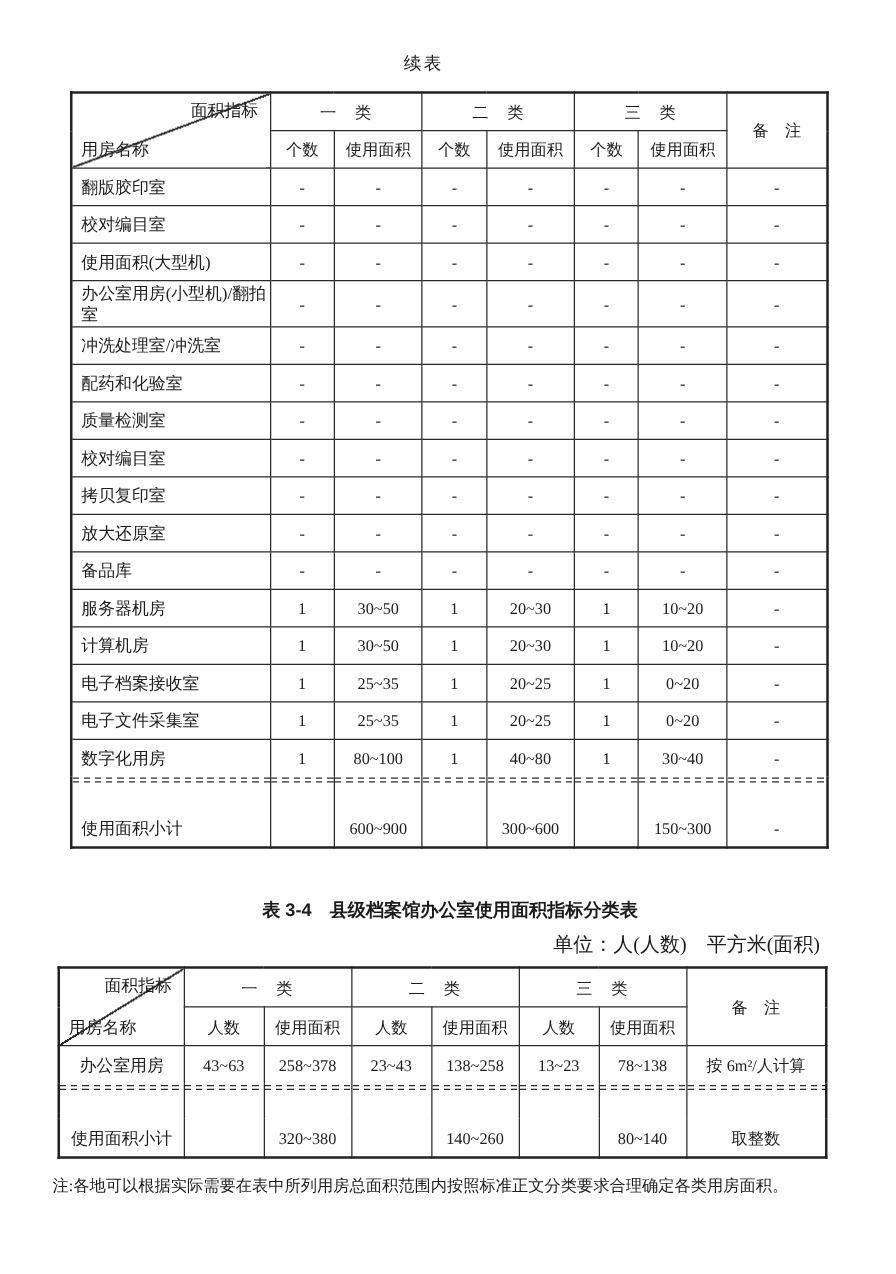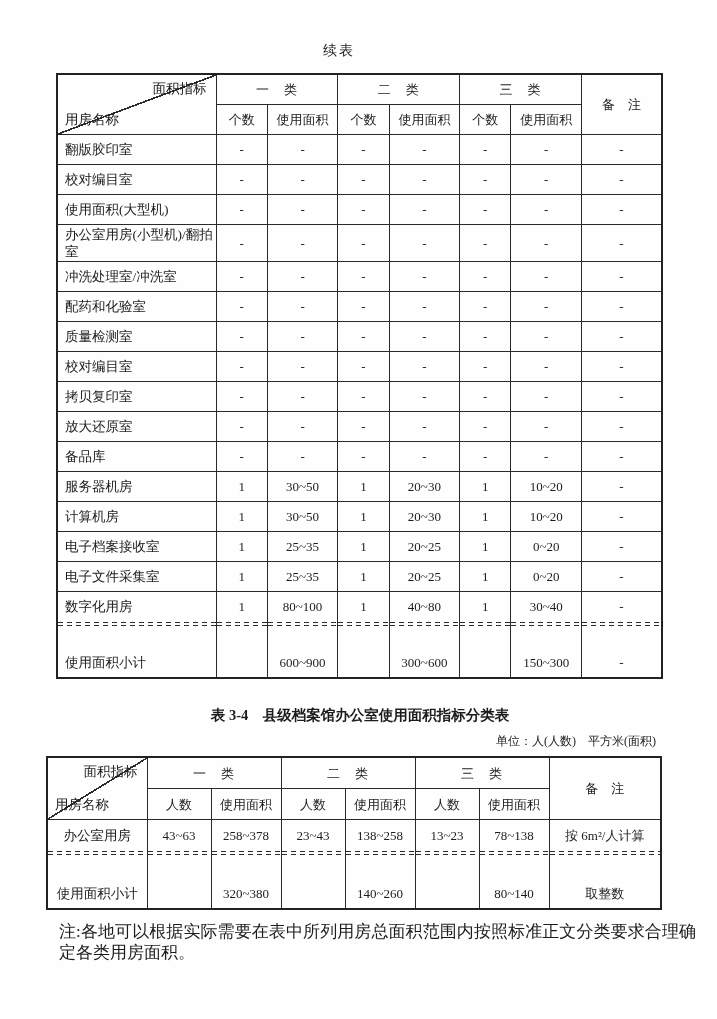--- a/index.html
+++ b/index.html
@@ -68,41 +68,40 @@
   }
   .notes{
     margin-top:11px;
     font-size:13.5px;
     line-height:21px;
     width:637px;
   }
   .notes .note-line{text-align:justify;}
   .notes .note-line.indented{margin-left:20px;}
   .t2-title{
-    margin-top:27px;
+    margin-top:40px;
     text-align:center;
-    font-family:Liberation Serif, serif;
+    font-family:Liberation Sans, sans-serif;
     font-weight:bold;
     font-size:14.5px;
   }
   .unit-line{
     margin-top:8px;
     margin-bottom:6px;
     text-align:right;
     padding-right:22px;
-    font-size:12px;
+    font-size:16px;
     white-space:pre;
   }
   .note2{
     margin-top:11px;
-    font-size:17px;
+    font-size:13px;
     line-height:21px;
     width:637px;
     text-align:justify;
-    margin-left:17px;
   }
 </style>
 </head>
 <body>
 
 <div class="page">
 
   <div class="continued">续表</div>
 
   <table id="table1">

